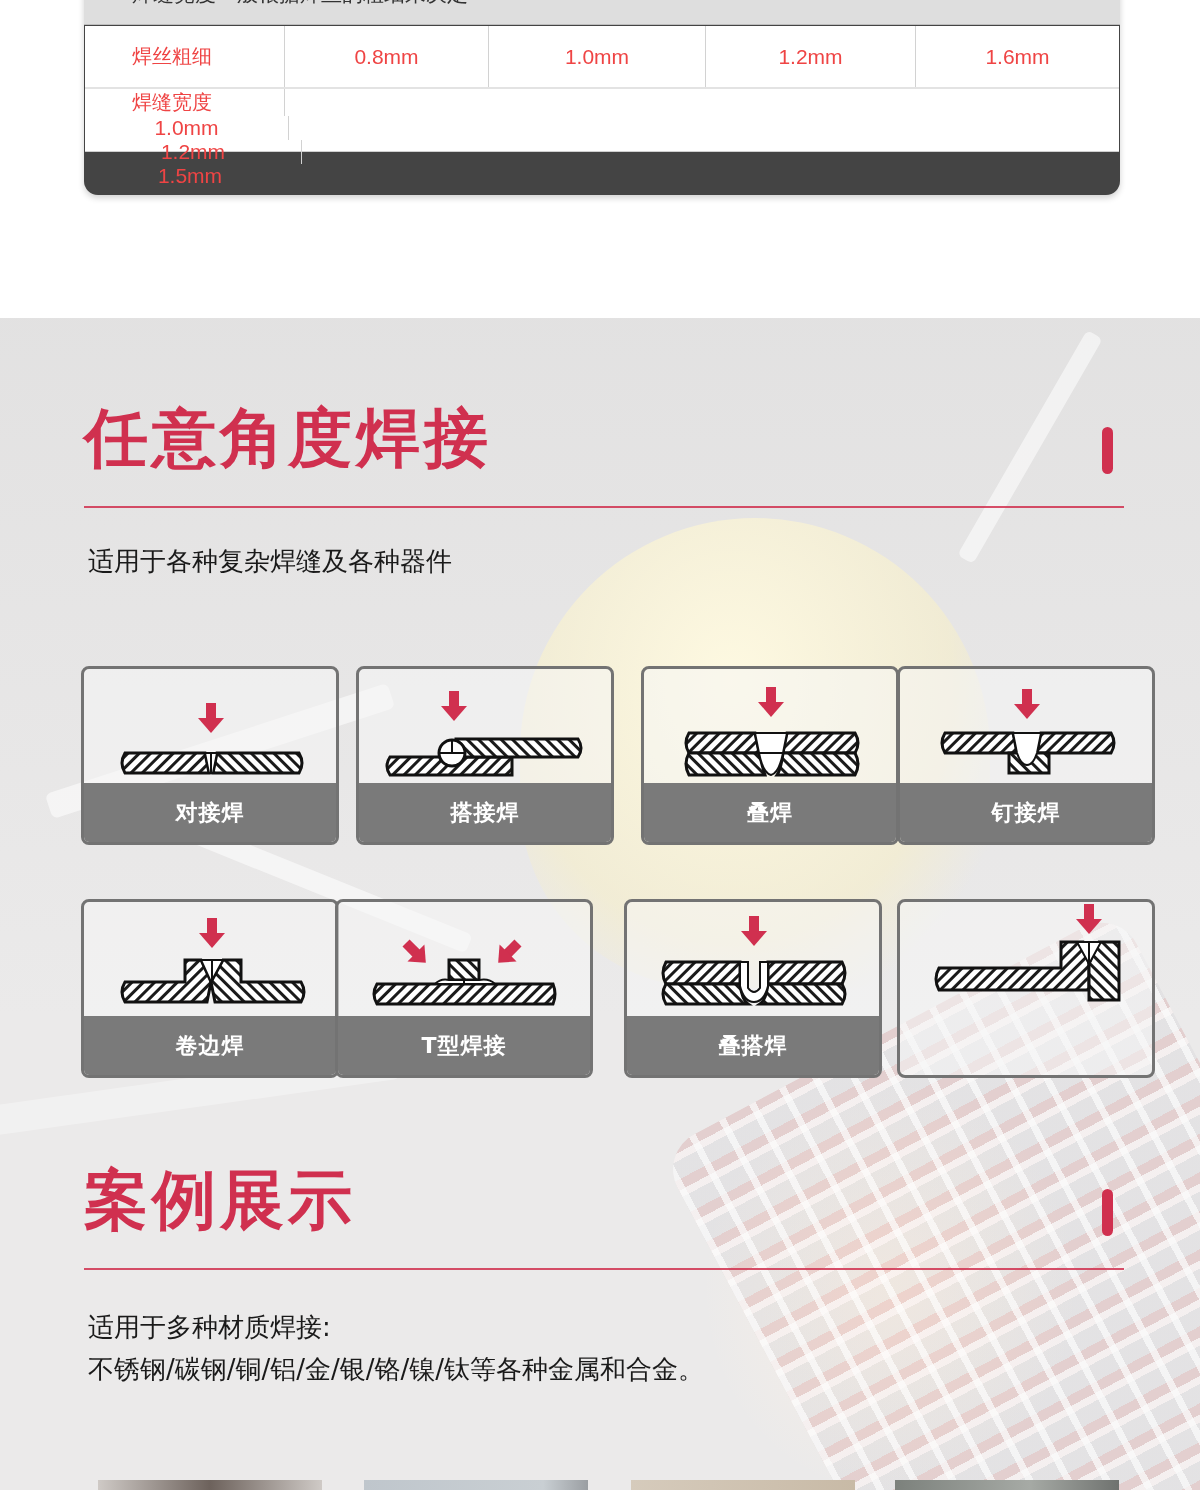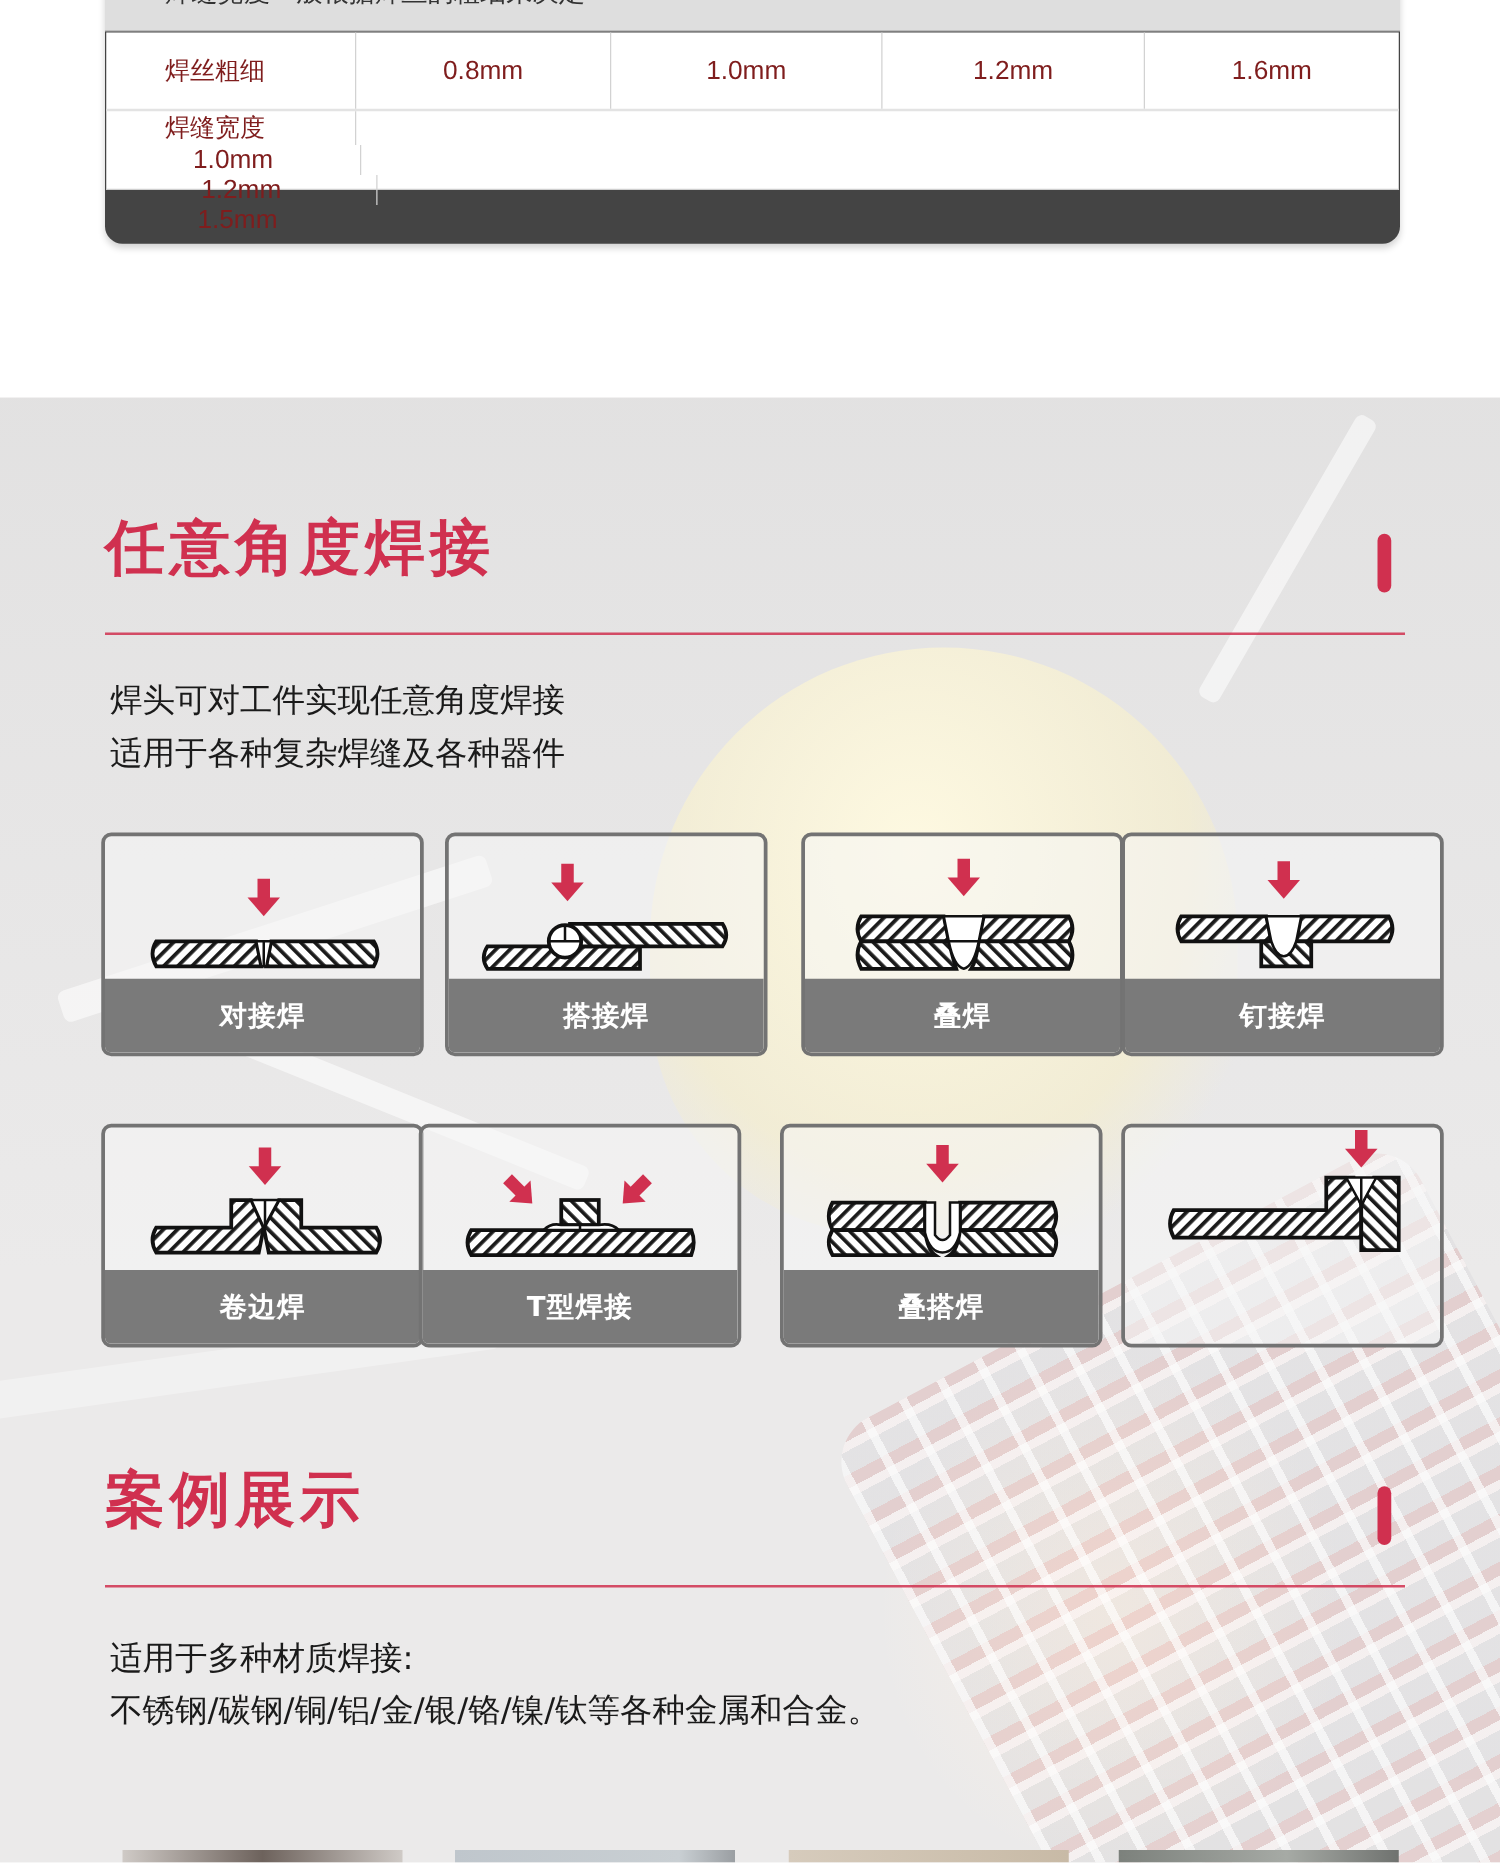--- a/index.html
+++ b/index.html
@@ -18,21 +18,21 @@
     background: #dedede; border-bottom: 1px solid #bdbdbd;
     color: #333; font-size: 21px; padding-left: 48px; line-height: 22px;
     padding-top: 0;
   }
   .spec-note span { display: block; margin-top: 2px; }
   .spec-rows { position: absolute; left: 1px; top: 46px; width: 1034px; background: #fff; }
   .spec-row { display: flex; height: 63px; border-bottom: 2px solid #e3e3e3; }
   .spec-row:last-child { border-bottom: 1px solid #cfcfcf; flex-direction: column; }
   .spec-cell {
     display: flex; align-items: center; justify-content: center;
-    font-size: 21px; color: #7f1d1d; border-right: 1px solid #d2d2d2;
+    font-size: 21px; color: #ef4444; border-right: 1px solid #d2d2d2;
     font-family: "Liberation Sans", sans-serif;
   }
   .spec-cell:last-child { border-right: none; }
   .spec-cell.head { justify-content: flex-start; padding-left: 47px; font-family: "DejaVu Sans", sans-serif; font-size: 20px; }
   .c0 { width: 200px; } .c1 { width: 204px; } .c2 { width: 217px; } .c3 { width: 210px; } .c4 { flex: 1; }
 
   
   .bg-section {
     position: absolute; left: 0; top: 318px; width: 1200px; height: 1172px;
     background: #ebeaea; overflow: hidden;
@@ -56,21 +56,21 @@
   }
   .skin {
     position: absolute; left: 700px; top: 760px; width: 380px; height: 420px;
     border-radius: 50%;
     background: radial-gradient(ellipse at 50% 50%, rgba(250,240,230,0.9), rgba(240,235,232,0) 70%);
   }
 
   
   .section-title {
     position: absolute; left: 84px; color: #d0304f; font-weight: bold;
-    font-size: 48px; letter-spacing: 4px; line-height: 80px;
+    font-size: 64px; letter-spacing: 4px; line-height: 80px;
     font-family: "DejaVu Sans", sans-serif;
   }
   .title-bar {
     position: absolute; left: 1102px; width: 11px; height: 47px; background: #d0304f; border-radius: 6px;
   }
   .title-rule { position: absolute; left: 84px; width: 1040px; height: 2px; background: #d0304f; opacity: 0.85; }
   .body-text {
     position: absolute; left: 88px; color: #1a1a1a; font-size: 26px; line-height: 42px;
     font-family: "DejaVu Sans", sans-serif;
   }
@@ -129,21 +129,20 @@
   <div class="case-photo" style="left:98px;background:linear-gradient(90deg,#cfcac6,#6d625c 50%,#cfcac6);"></div>
   <div class="case-photo" style="left:364px;background:linear-gradient(90deg,#bfc6cc,#c9cfd3 80%,#9a9ea2);"></div>
   <div class="case-photo" style="left:631px;background:linear-gradient(90deg,#d6cbbc,#c8baa6);"></div>
   <div class="case-photo" style="left:895px;background:linear-gradient(90deg,#7c817c,#a6aaa5 60%,#6f726f);"></div>
 </div>
 
 <div class="section-title" style="top:398px;">任意角度焊接</div>
 <div class="title-bar" style="top:427px;"></div>
 <div class="title-rule" style="top:506px;"></div>
 <div class="body-text" style="top:540px;">
-  <div>焊头可对工件实现任意角度焊接</div>
   <div>适用于各种复杂焊缝及各种器件</div>
 </div>
 
 <svg width="0" height="0" style="position:absolute">
   <defs>
     <pattern id="hatchA" width="8" height="8" patternUnits="userSpaceOnUse" patternTransform="rotate(45)">
       <rect width="8" height="8" fill="#ffffff"></rect>
       <rect width="3" height="8" fill="#1a1a1a"></rect>
     </pattern>
     <pattern id="hatchB" width="8" height="8" patternUnits="userSpaceOnUse" patternTransform="rotate(-45)">

